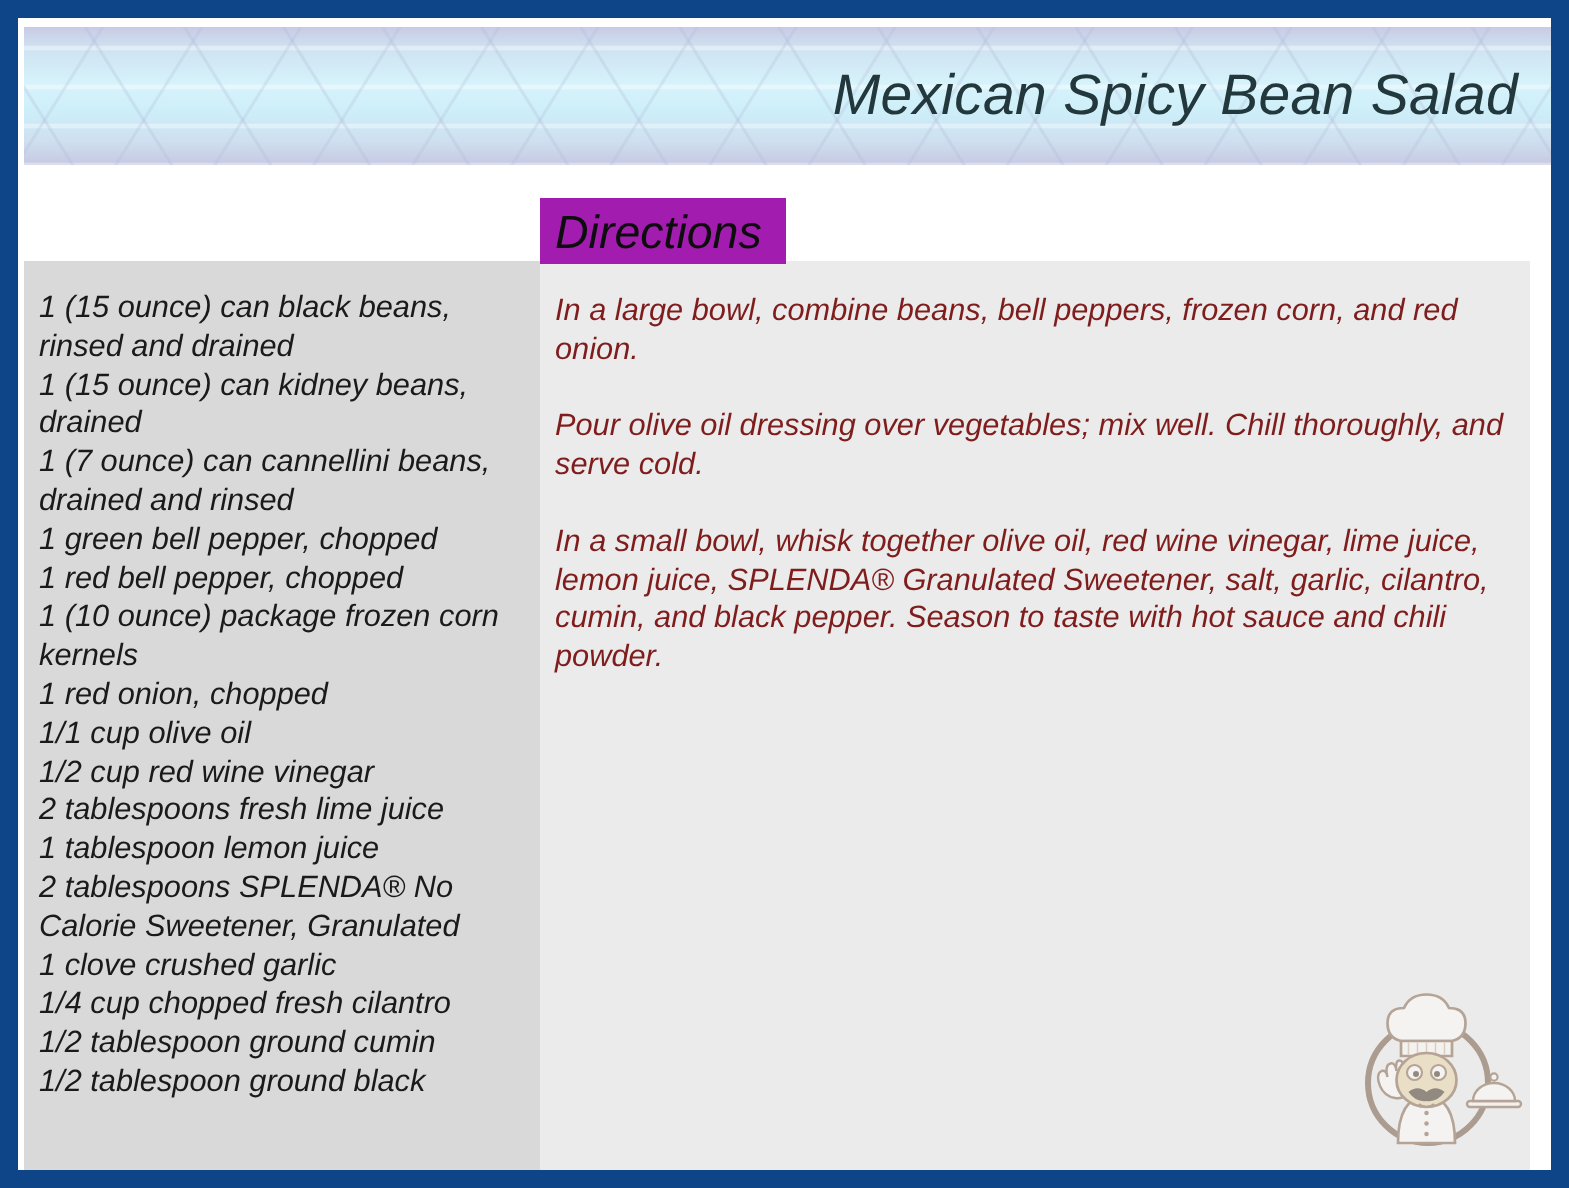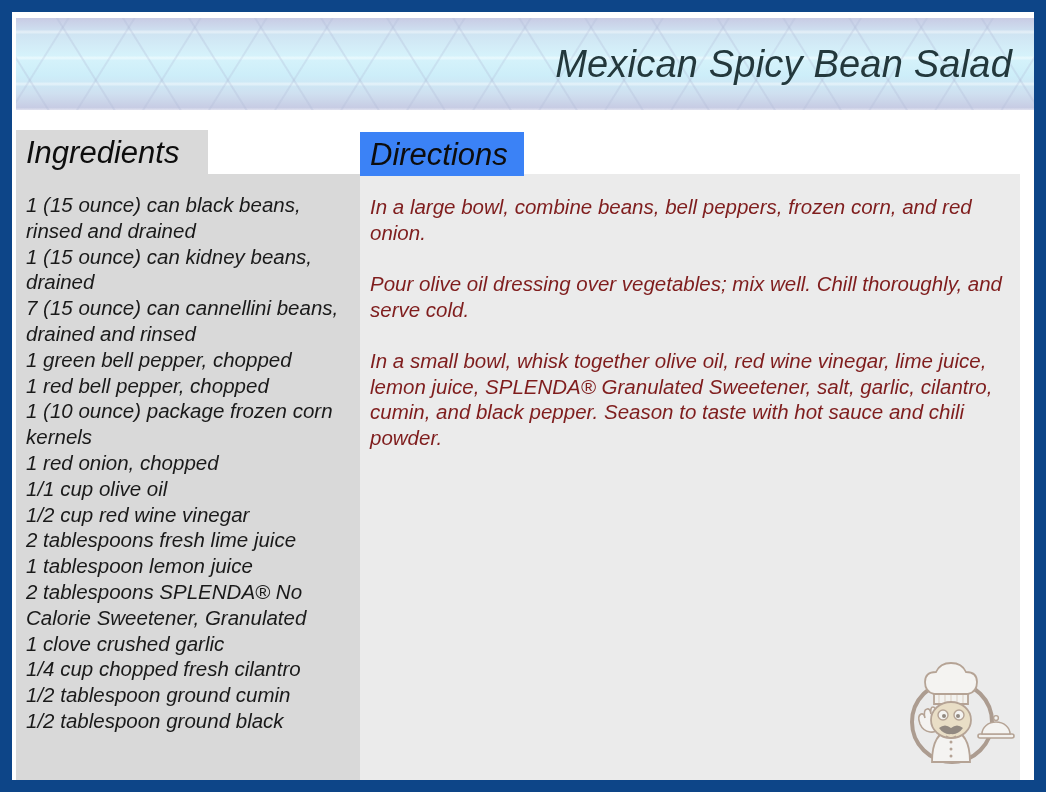--- a/index.html
+++ b/index.html
@@ -150,21 +150,21 @@
     width: 192px;
     height: 44px;
     background: #d9d9d9;
     padding-left: 10px;
   }
   .tab-directions {
     left: 348px;
     top: 120px;
     width: 164px;
     height: 44px;
-    background: #3b82f6;
+    background: #a21caf;
     padding-left: 10px;
   }
 
   
   .panel {
     position: absolute;
     z-index: 2;
     box-sizing: border-box;
     overflow: hidden;
   }
@@ -224,28 +224,25 @@
     <div class="food-photo">
       <div class="bowl">
         <div class="beans"></div>
       </div>
     </div>
 
     <div class="banner">
       <div class="banner-title">Mexican Spicy Bean Salad</div>
     </div>
 
-    <div class="tab tab-ingredients">
-      <span class="tab-label">Ingredients</span>
-    </div>
     <div class="panel panel-ingredients">
       <ul class="ingredient-list">
           <li>1 (15 ounce) can black beans, rinsed and drained</li>
           <li>1 (15 ounce) can kidney beans, drained</li>
-          <li>7 (15 ounce) can cannellini beans, drained and rinsed</li>
+          <li>1 (7 ounce) can cannellini beans, drained and rinsed</li>
           <li>1 green bell pepper, chopped</li>
           <li>1 red bell pepper, chopped</li>
           <li>1 (10 ounce) package frozen corn kernels</li>
           <li>1 red onion, chopped</li>
           <li>1/1 cup olive oil</li>
           <li>1/2 cup red wine vinegar</li>
           <li>2 tablespoons fresh lime juice</li>
           <li>1 tablespoon lemon juice</li>
           <li>2 tablespoons SPLENDA® No Calorie Sweetener, Granulated</li>
           <li>1 clove crushed garlic</li>

